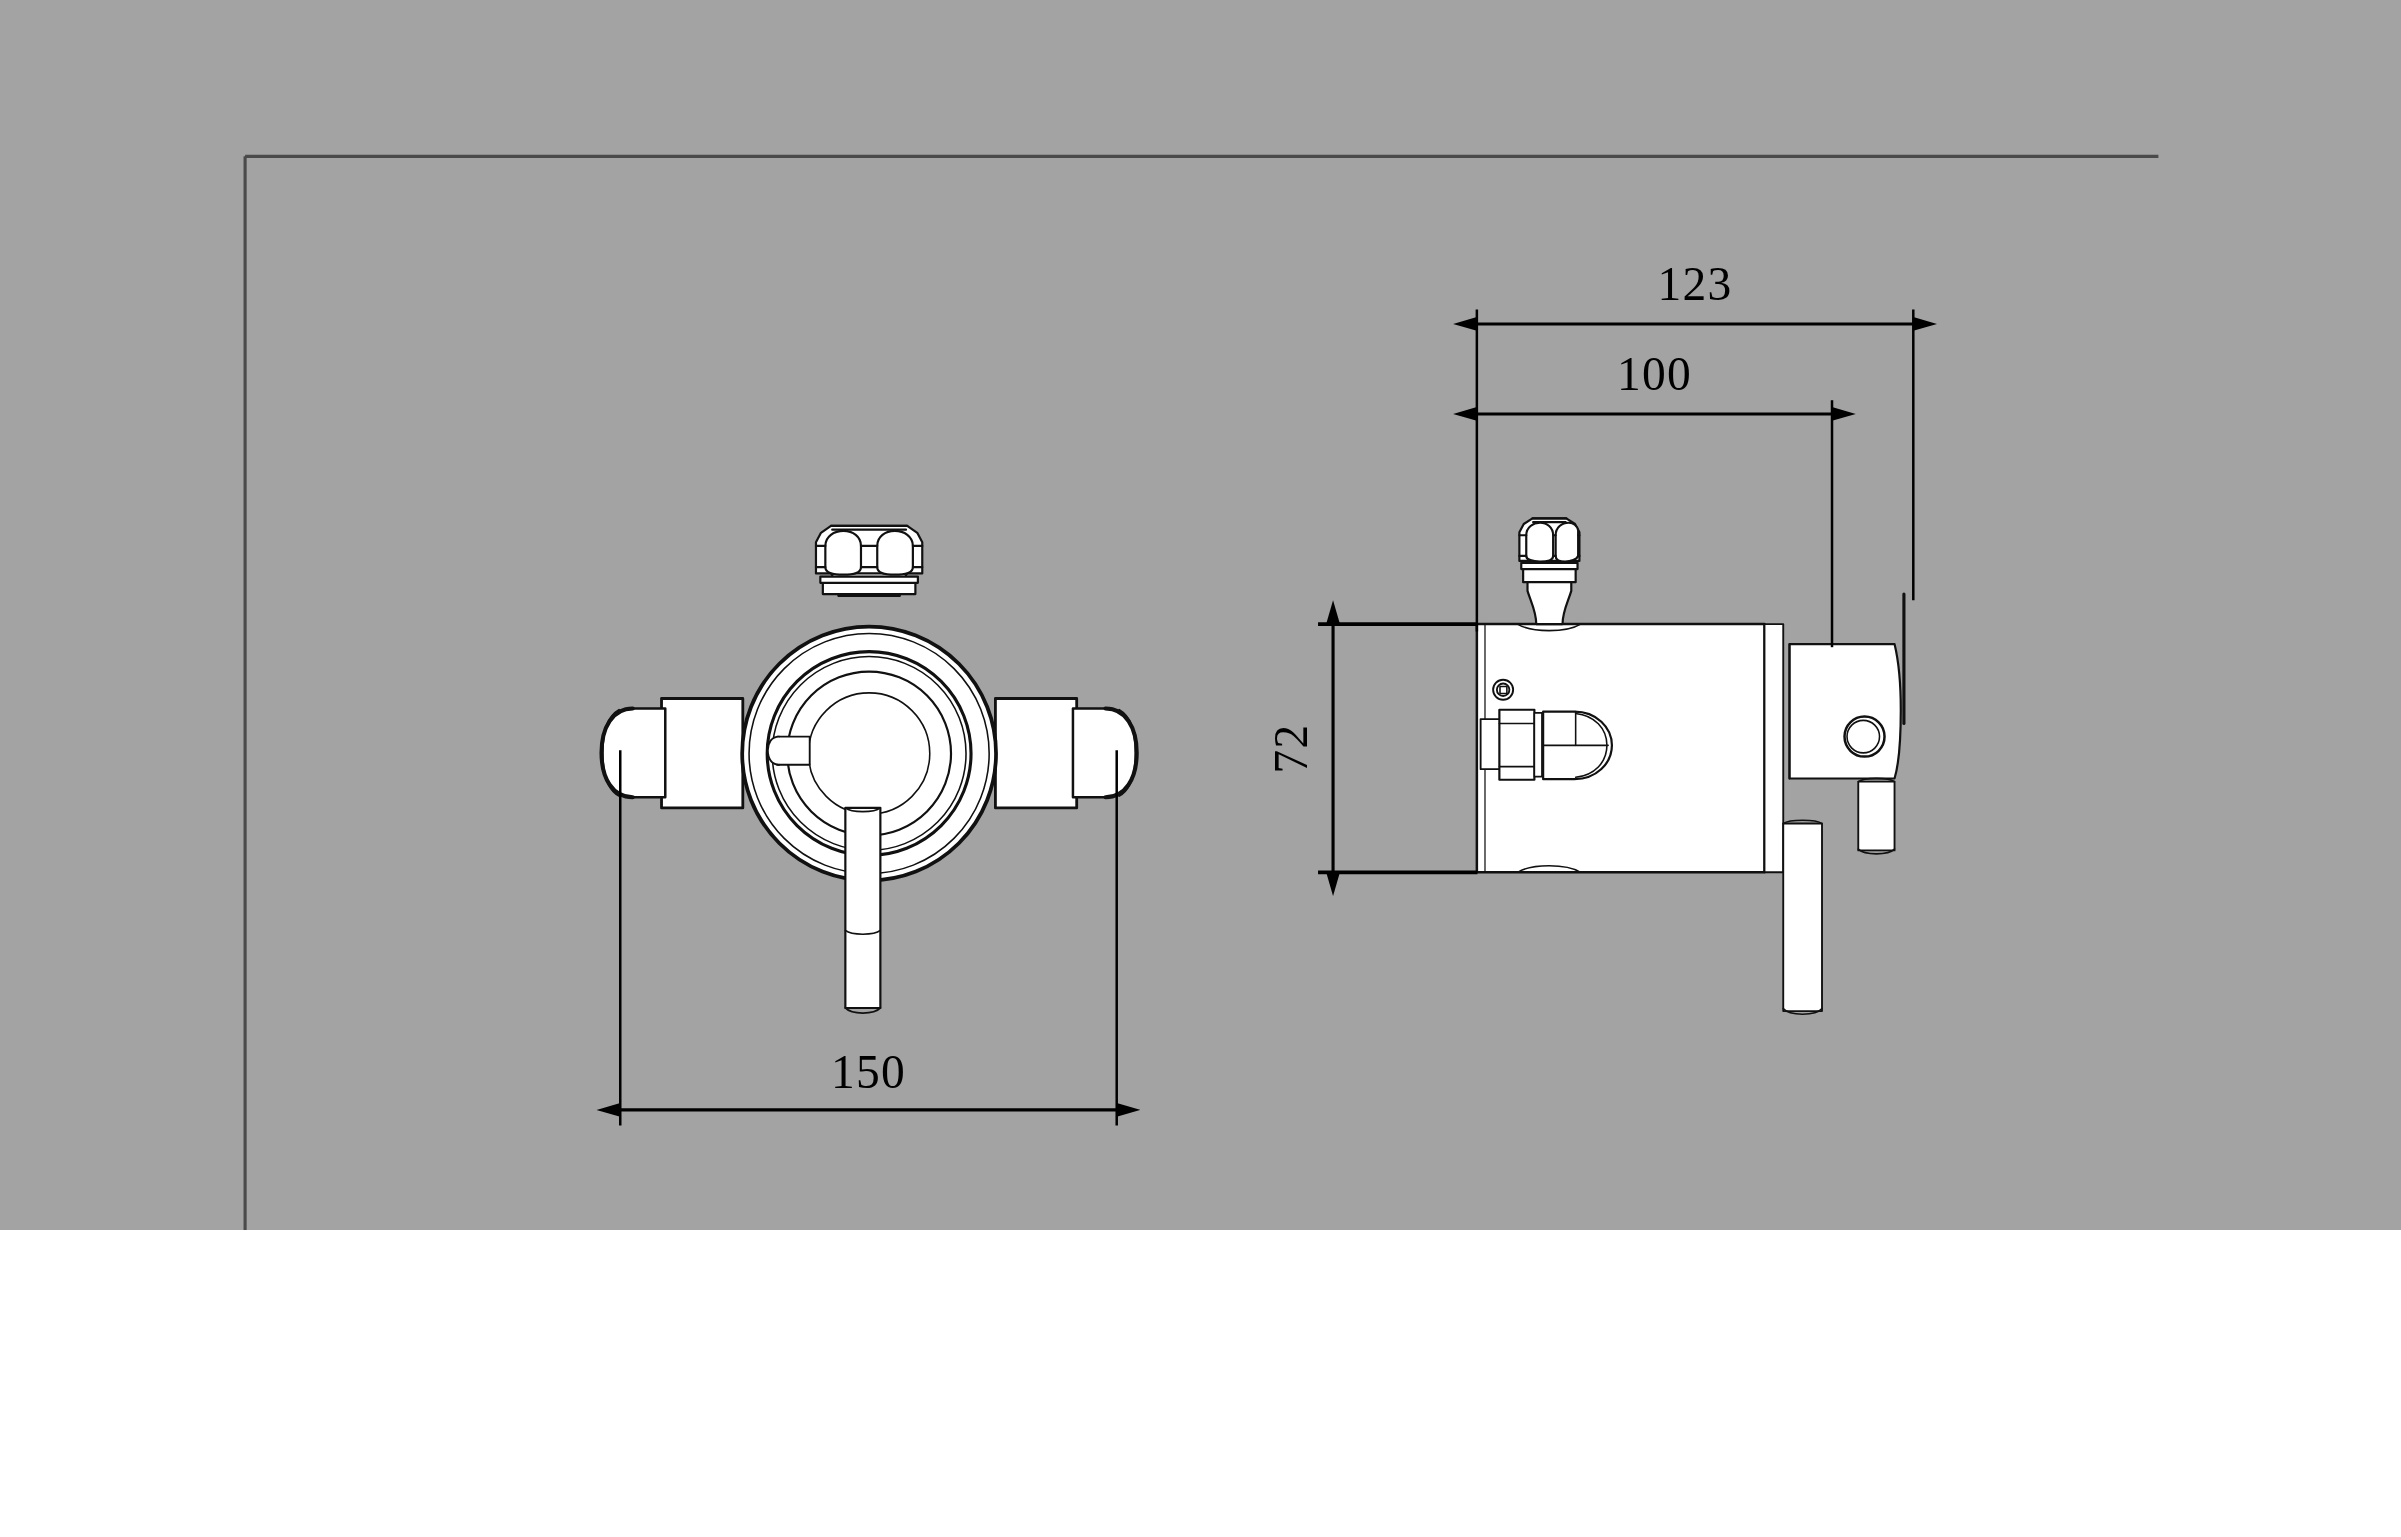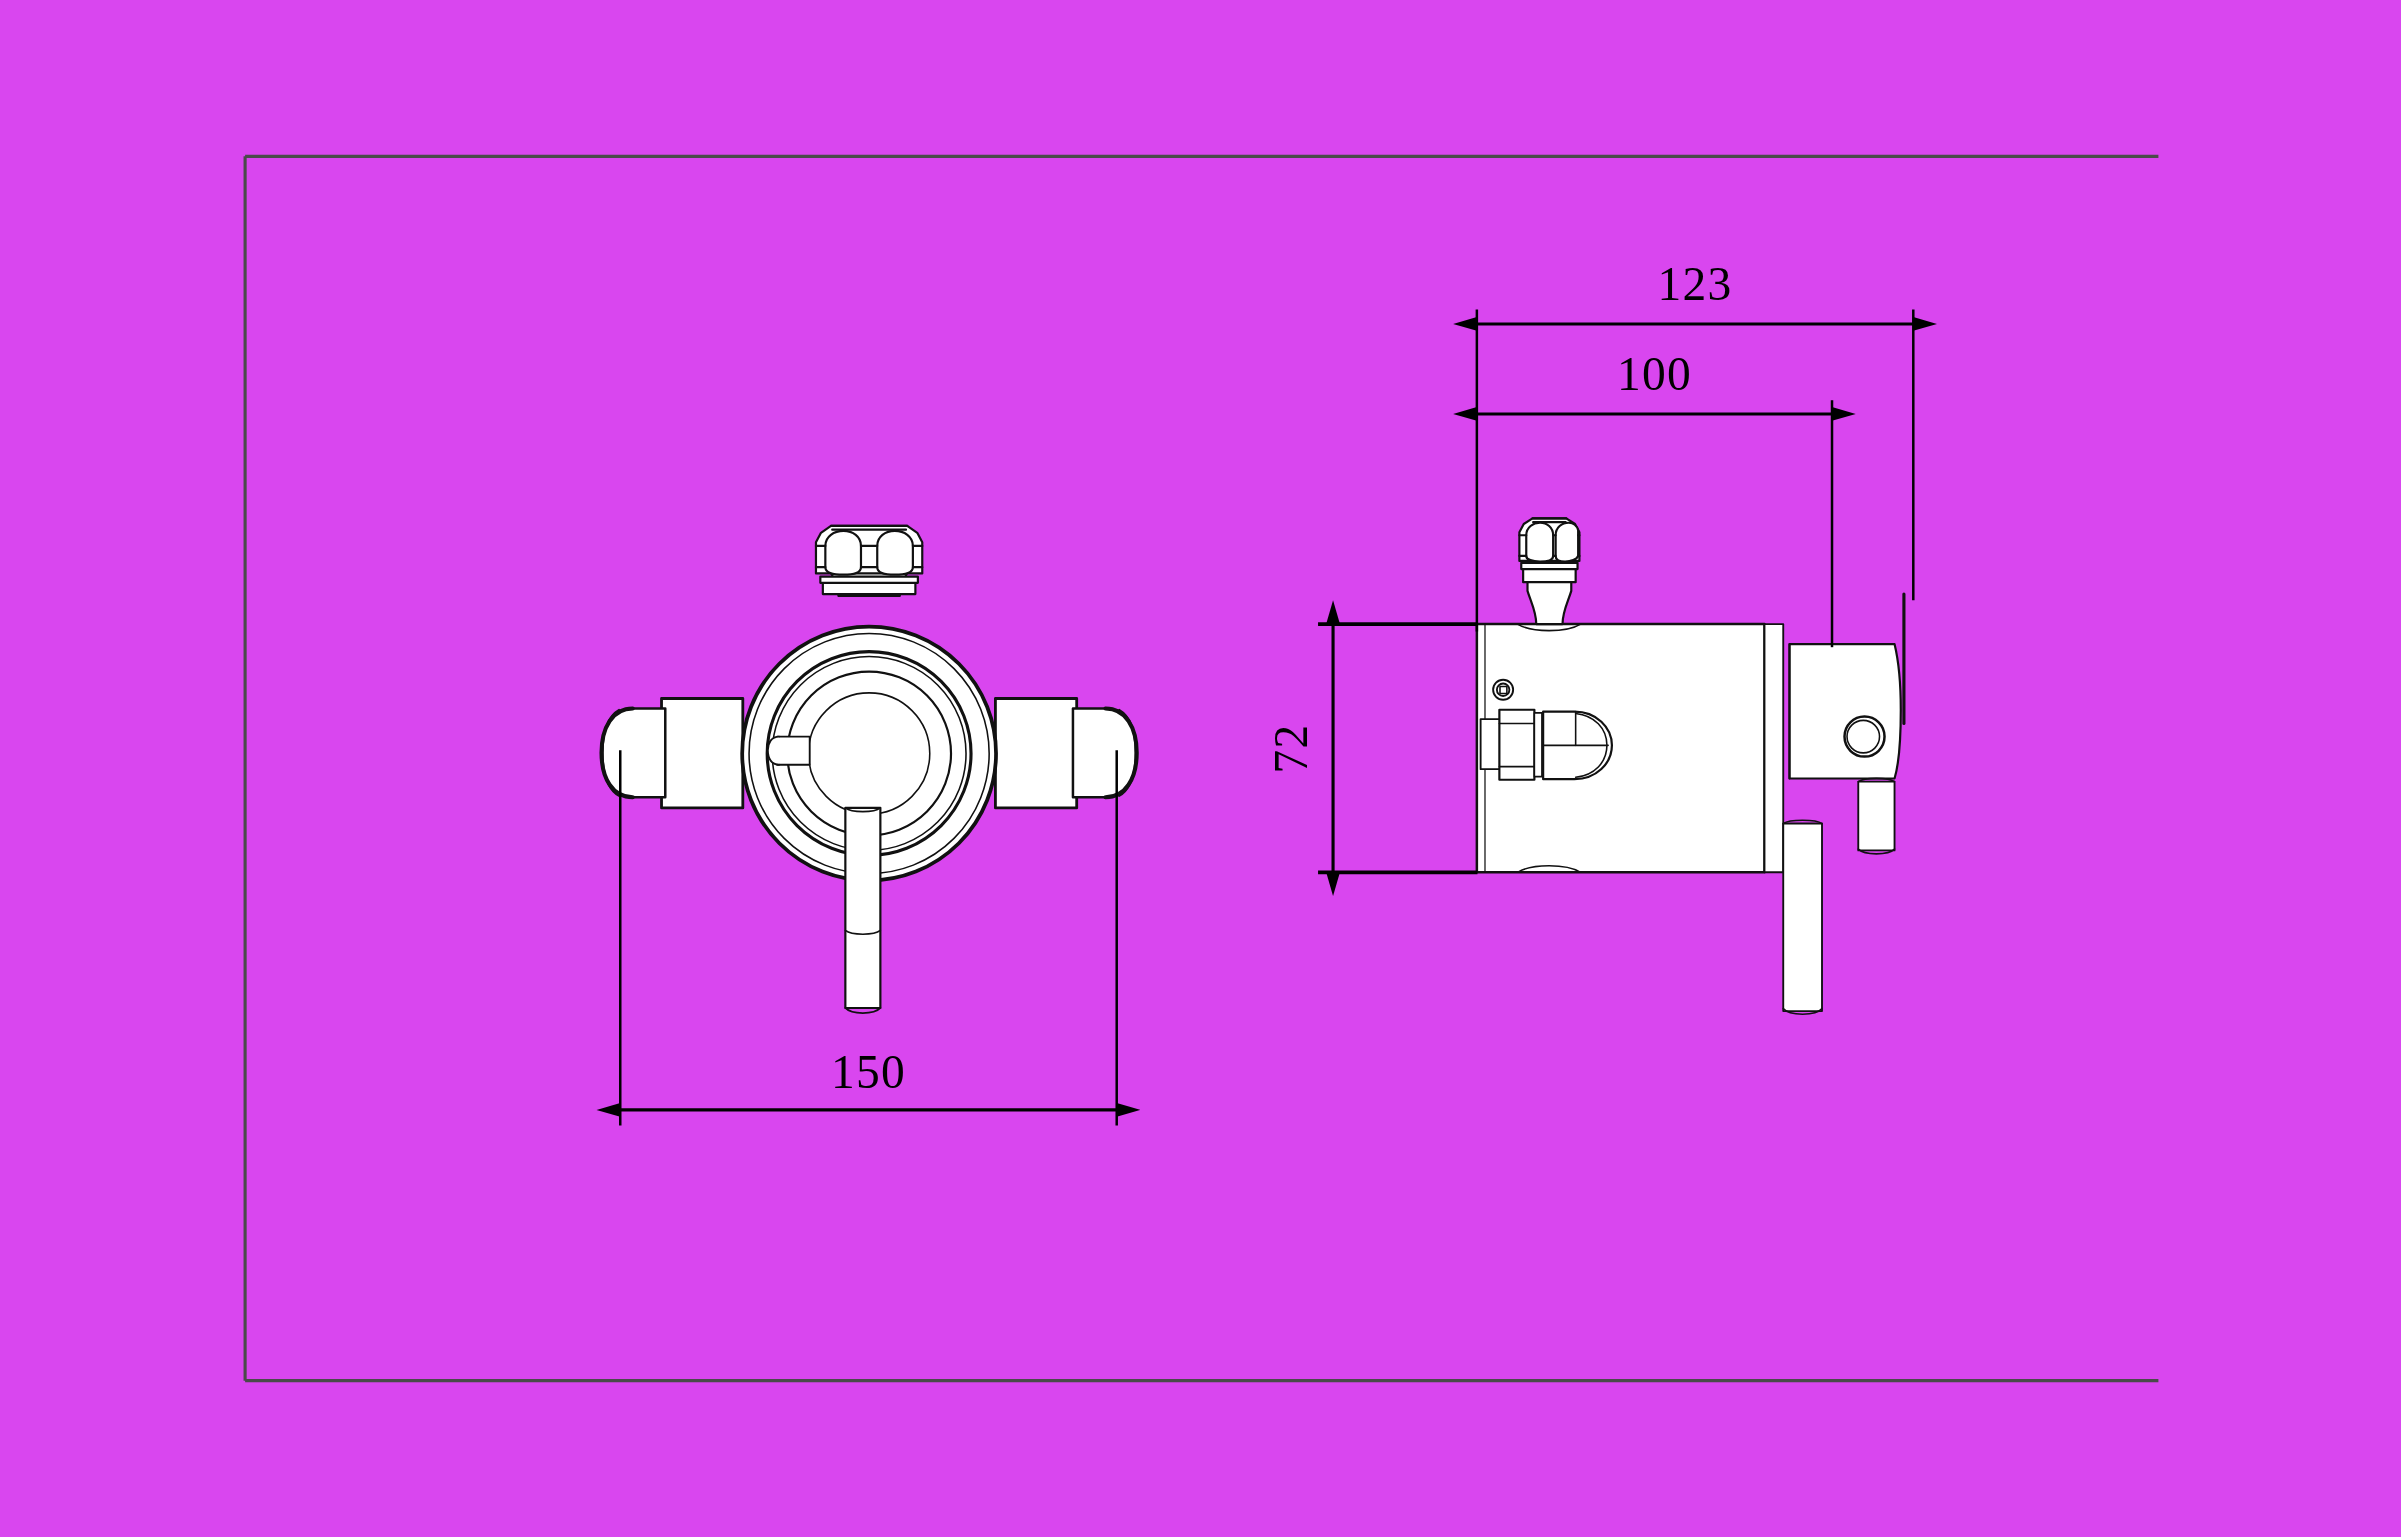--- a/index.html
+++ b/index.html
@@ -5,22 +5,22 @@
 <style>
   html, body {
     margin: 0;
     padding: 0;
     background: #ffffff;
     font-family: "Liberation Serif", serif;
   }
   #page {
     position: relative;
     width: 2401px;
-    height: 1537px;
-    background: #d946ef;
+    height: 1230px;
+    background: #a3a3a3;
     overflow: hidden;
   }
   #drawing-svg {
     position: absolute;
     left: 0;
     top: 0;
     width: 2401px;
     height: 1537px;
   }
   .dim-text {

